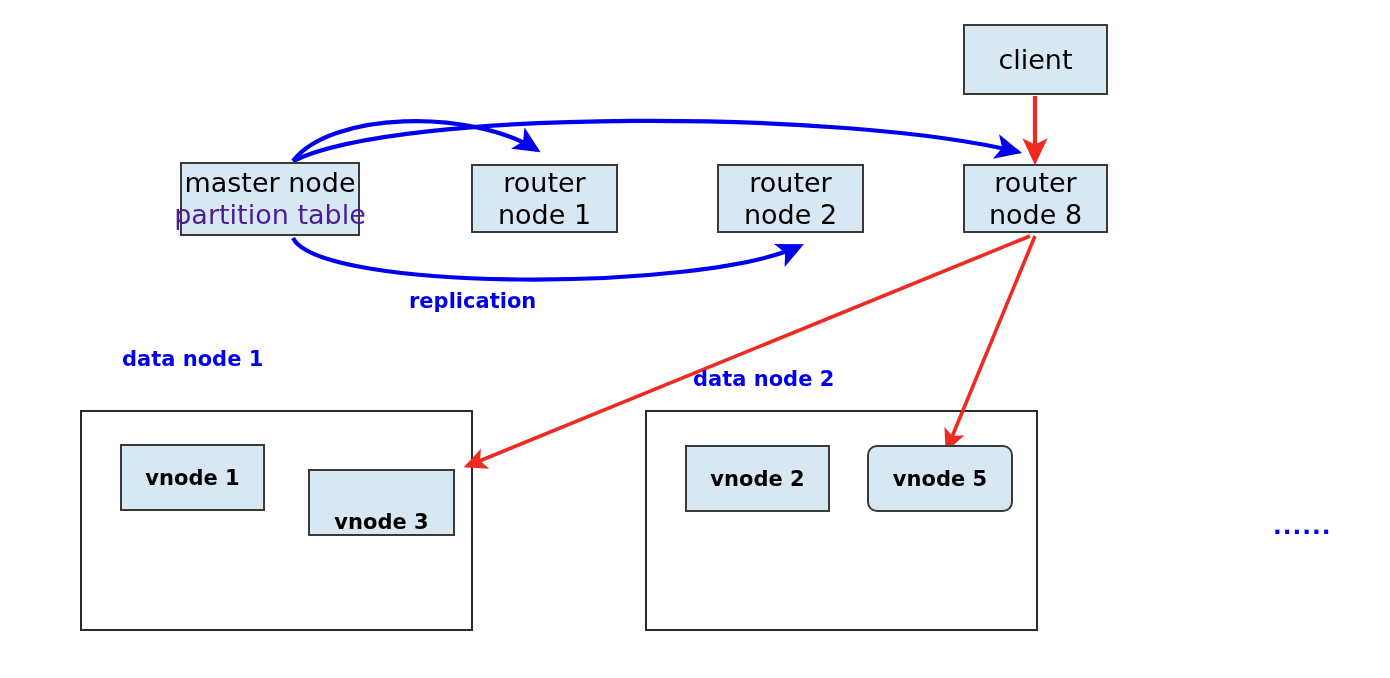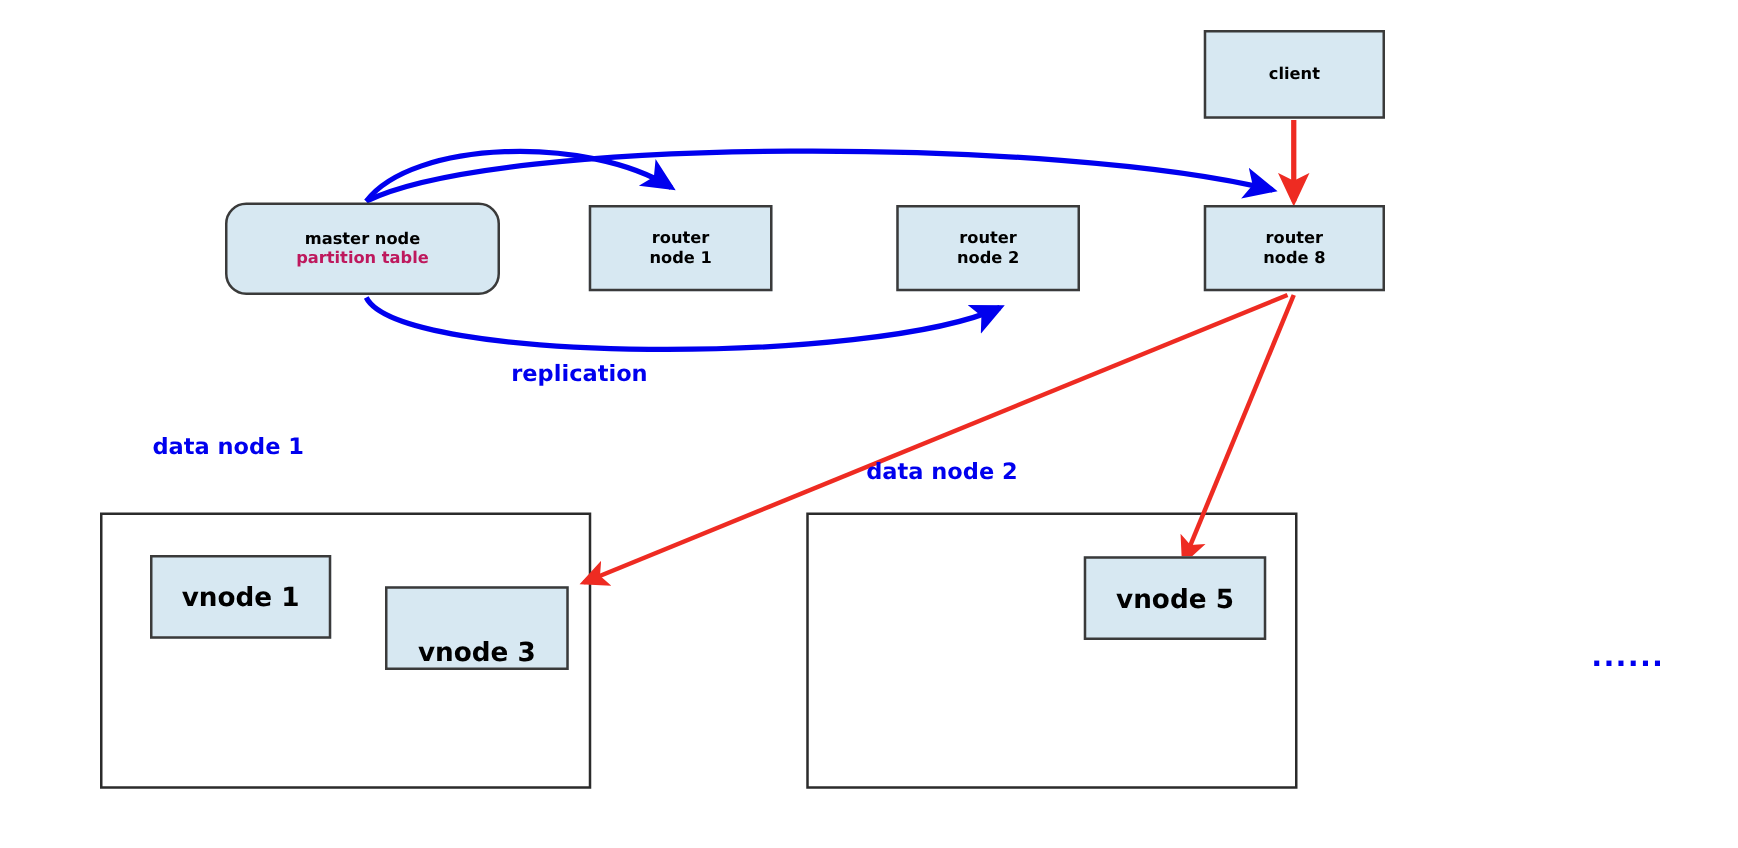--- a/index.html
+++ b/index.html
@@ -25,27 +25,27 @@
     background: #d7e8f2;
     border: 2px solid #3a3a3a;
     display: flex;
     flex-direction: column;
     align-items: center;
     justify-content: center;
     line-height: 1.18;
     z-index: 4;
   }
   .node-line {
-    font-weight: bold;
-    font-size: 13px;
+    font-weight: normal;
+    font-size: 27px;
     color: #000000;
     white-space: nowrap;
   }
   .node-line.accent {
-    color: #be185d;
+    color: #4c1d95;
   }
   
   .vnode-box {
     position: absolute;
     box-sizing: border-box;
     background: #d7e8f2;
     border: 2px solid #3a3a3a;
     display: flex;
     align-items: center;
     justify-content: center;
@@ -62,21 +62,21 @@
     position: absolute;
     box-sizing: border-box;
     background: transparent;
     border: 2px solid #2b2b2b;
     z-index: 2;
   }
   
   .label-blue {
     position: absolute;
     font-weight: bold;
-    font-size: 18px;
+    font-size: 21px;
     color: #0000ee;
     white-space: nowrap;
     z-index: 5;
   }
   .ellipsis-dots {
     position: absolute;
     font-weight: bold;
     font-size: 23px;
     letter-spacing: 1px;
     color: #0000ee;
@@ -119,21 +119,21 @@
 
     <line x1="1030" y1="236" x2="467" y2="466" stroke="#ee2b22" stroke-width="3.6" marker-end="url(#red-head)"></line>
 
     <line x1="1035" y1="236" x2="947" y2="449" stroke="#ee2b22" stroke-width="3.6" marker-end="url(#red-head)"></line>
   </svg>
 
   <div class="node-box" style="left:963px; top:24px; width:145px; height:71px;">
     <span class="node-line">client</span>
   </div>
 
-  <div class="node-box" style="left:180px; top:162px; width:220px; height:74px;border-radius:17px;">
+  <div class="node-box" style="left:180px; top:162px; width:180px; height:74px;">
     <span class="node-line">master node</span>
     <span class="node-line accent">partition table</span>
   </div>
 
   <div class="node-box" style="left:471px; top:164px; width:147px; height:69px;">
     <span class="node-line">router</span>
     <span class="node-line">node 1</span>
   </div>
 
   <div class="node-box" style="left:717px; top:164px; width:147px; height:69px;">
@@ -158,20 +158,23 @@
 
   <div class="vnode-box" style="left:308px; top:469px; width:147px; height:67px;align-items:flex-end;">
     <span class="vnode-label">vnode 3</span>
   </div>
 
 
   <div class="label-blue" style="left:693px; top:367px;">data node 2</div>
 
   <div class="data-node-container" style="left:645px; top:410px; width:393px; height:221px;"></div>
 
+  <div class="vnode-box" style="left:685px; top:445px; width:145px; height:67px;">
+    <span class="vnode-label">vnode 2</span>
+  </div>
 
-  <div class="vnode-box" style="left:867px; top:445px; width:146px; height:67px;">
+  <div class="vnode-box" style="left:867px; top:445px; width:146px; height:67px;border-radius:10px;">
     <span class="vnode-label">vnode 5</span>
   </div>
 
   <div class="ellipsis-dots" style="left:1273px; top:513px;">......</div>
 
 </div>
 
 </body></html>

